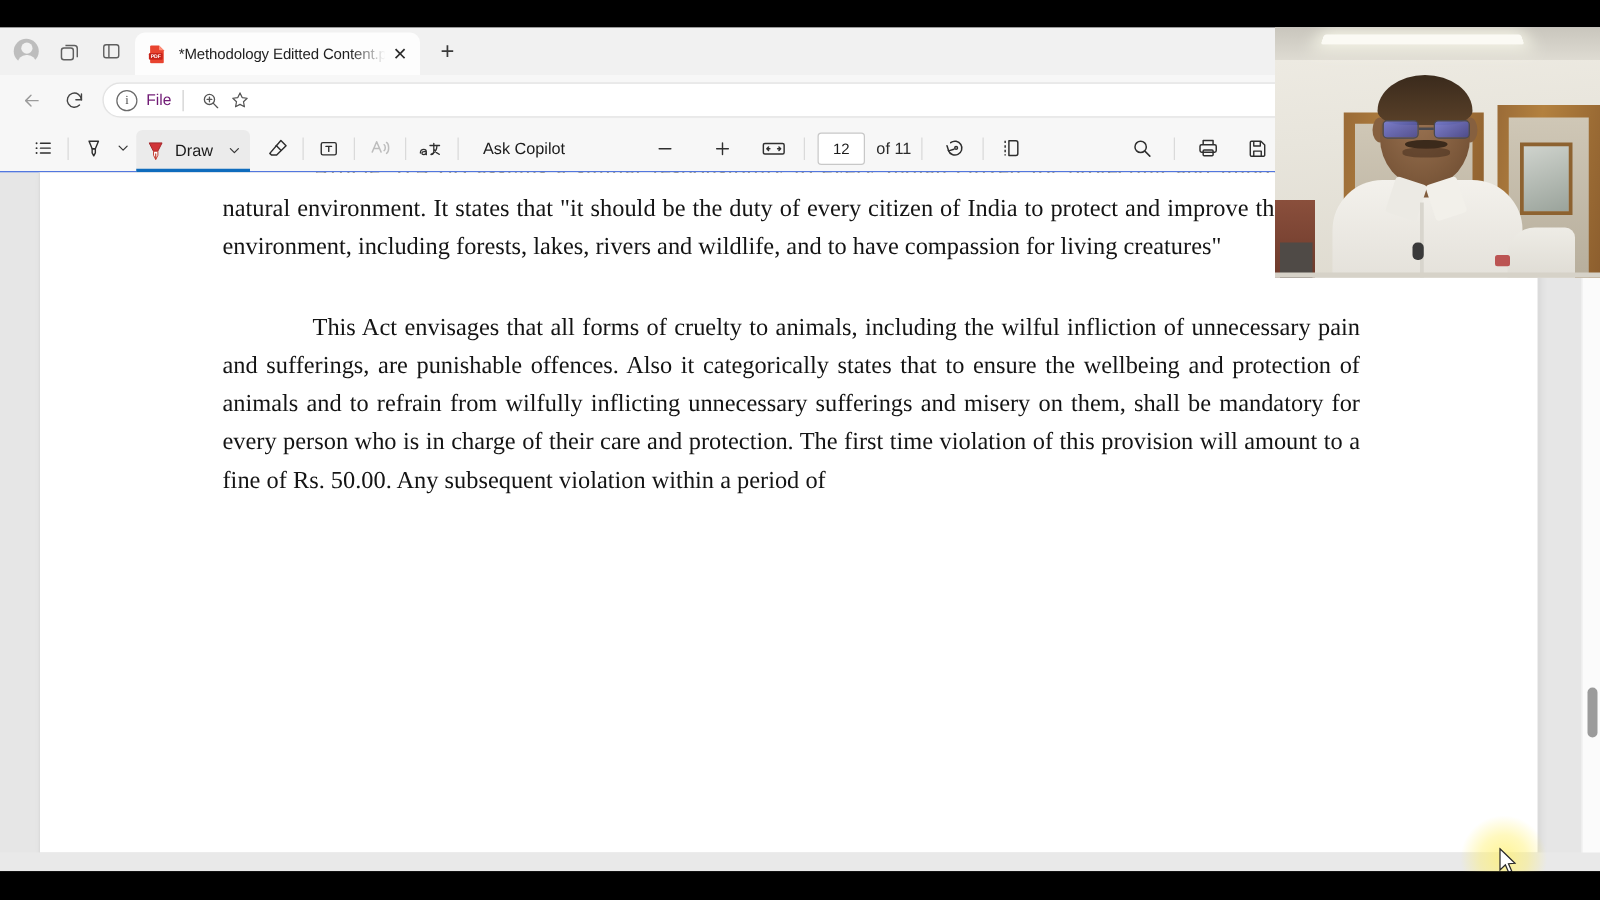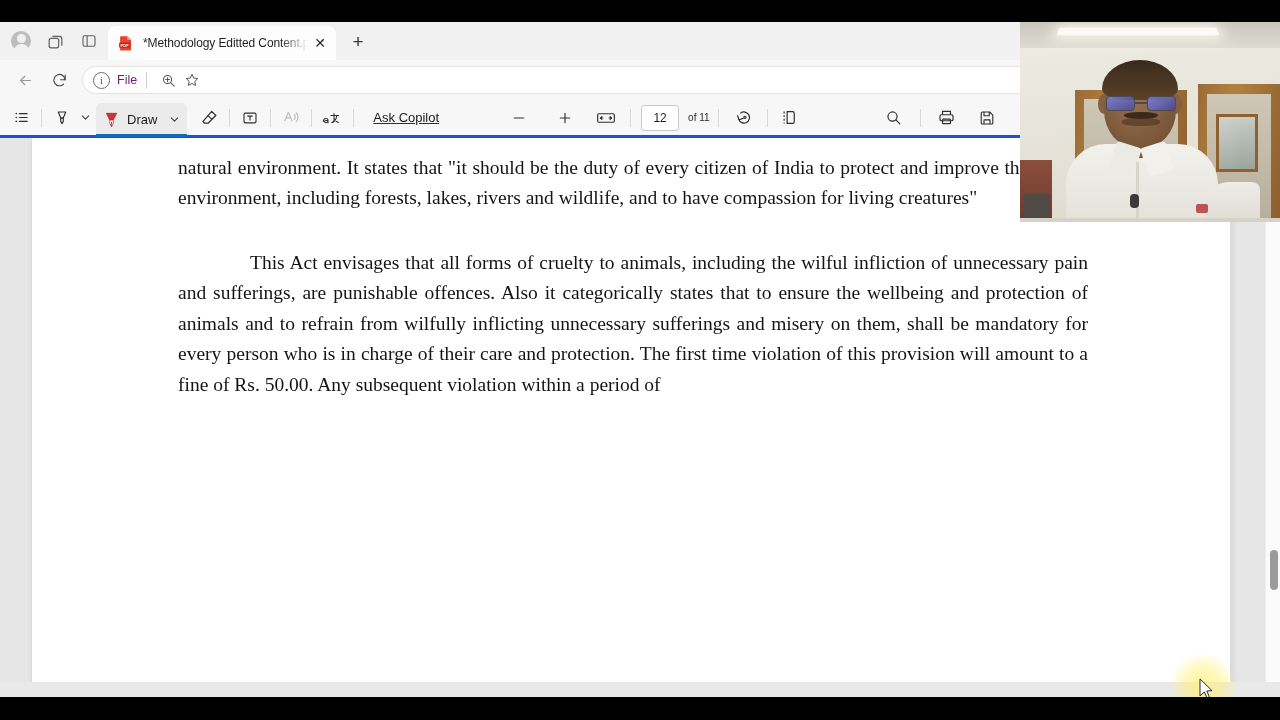--- a/index.html
+++ b/index.html
@@ -156,34 +156,33 @@
   }
   .omni-icon {
     width: 24px; height: 24px; flex: 0 0 24px;
     display: flex; align-items: center; justify-content: center;
     color: #555; border-radius: 5px;
   }
   
   .pdftoolbar {
     height: 38px;
     background: #f7f7f7;
-    border-bottom: 3px solid #1d4ed8;
+    border-bottom: 1px solid #1d4ed8;
     display: flex;
     align-items: center;
-    padding: 0 7px;
+    padding: 0 20px;
     box-sizing: border-box;
   }
   .tool {
     height: 28px; min-width: 28px;
     display: flex; align-items: center; justify-content: center;
     color: #2f2f2f;
     border-radius: 5px;
     padding: 0 3px;
     box-sizing: border-box;
-    text-decoration: underline;
   }
   .tool.disabled { color: #bdbdbd; }
   .tool-sep {
     width: 1px; height: 18px; background: #dadada; margin: 0 6px; flex: 0 0 1px;
   }
   .chev {
     width: 18px; display: flex; align-items: center; justify-content: center;
     color: #3a3a3a;
   }
   .draw-group {
@@ -209,21 +208,21 @@
   .pagebox {
     width: 38px; height: 26px;
     border: 1px solid #c8c8c8;
     background: #fff;
     border-radius: 3px;
     display: flex; align-items: center; justify-content: center;
     font-size: 12px; color: #1b1b1b;
     box-sizing: border-box;
   }
   .pagecount {
-    font-size: 10px; color: #2b2b2b; margin: 0 8px 0 9px;
+    font-size: 13px; color: #2b2b2b; margin: 0 8px 0 9px;
   }
   
   .viewer {
     position: relative;
     height: 559px;
     background: #e6e6e6;
     overflow: hidden;
   }
   .page {
     position: absolute;

